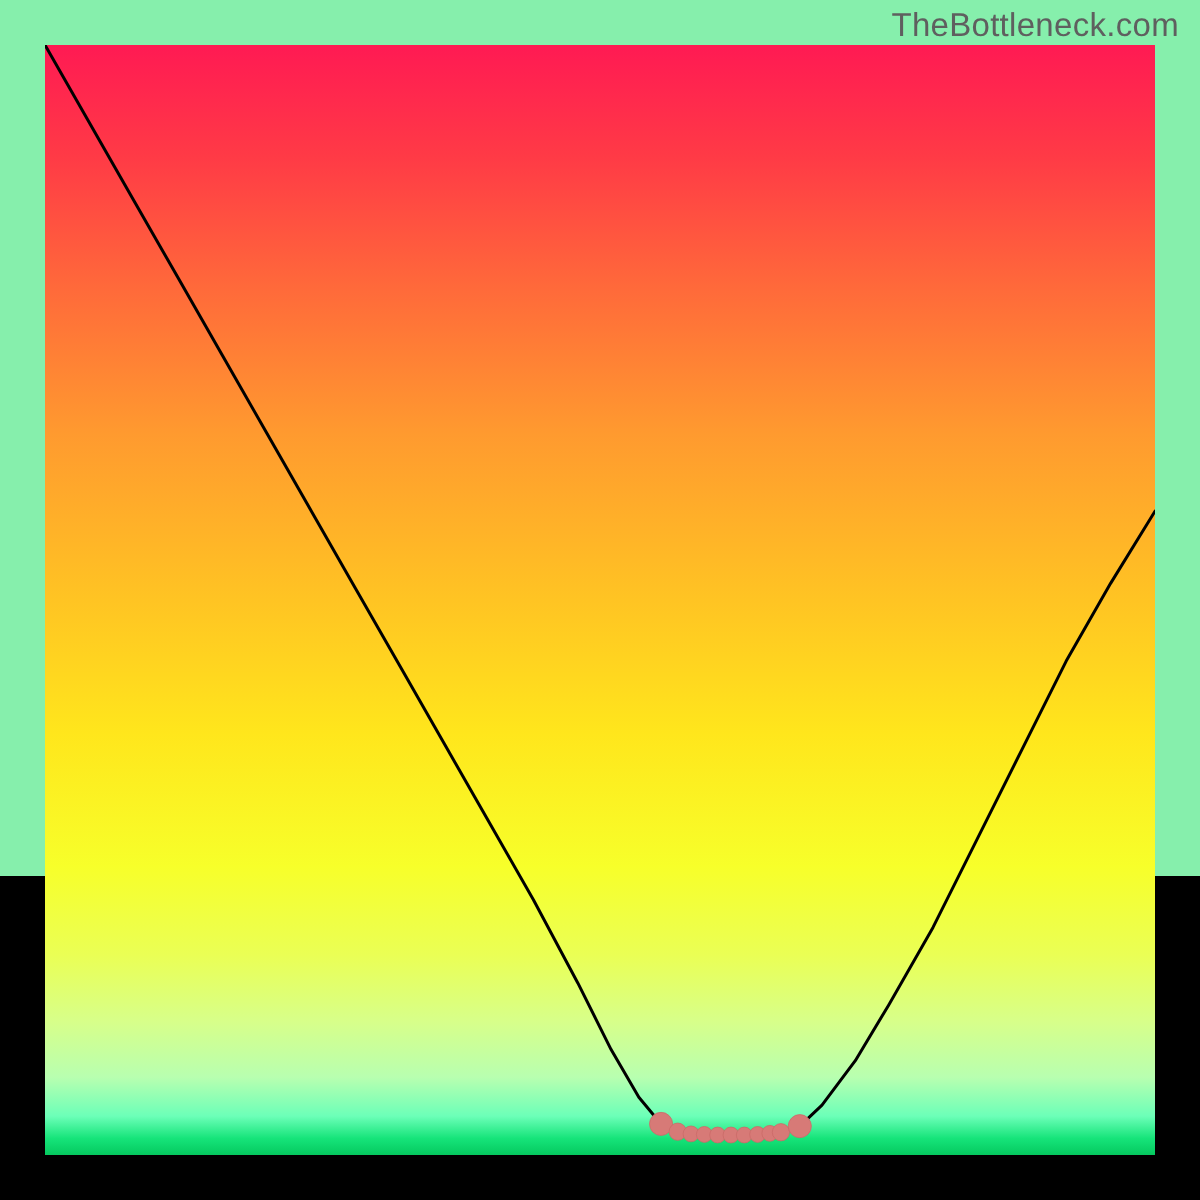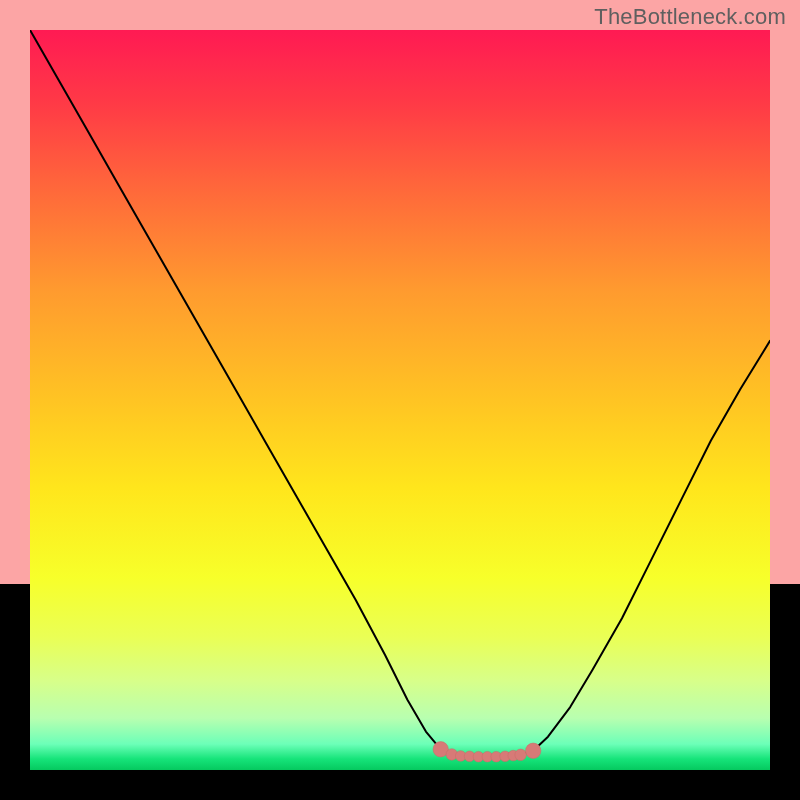--- a/index.html
+++ b/index.html
@@ -8,21 +8,21 @@
     width: 800px;
     height: 800px;
     overflow: hidden;
     background: #000;
     font-family: Arial, Helvetica, sans-serif;
   }
   .frame {
     position: relative;
     width: 800px;
     height: 584px;
-    background: #fca5a5;
+    background: #86efac;
   }
   .plot {
     position: absolute;
     background: #000;
   }
   .watermark {
     position: absolute;
     top: 4px;
     right: 14px;
     color: #5f5f5f;

